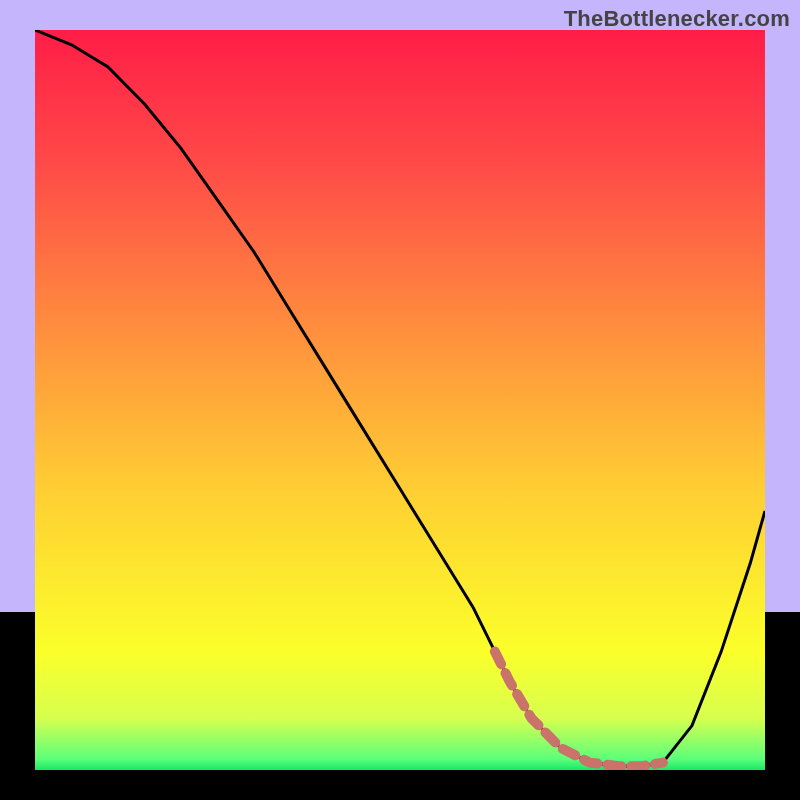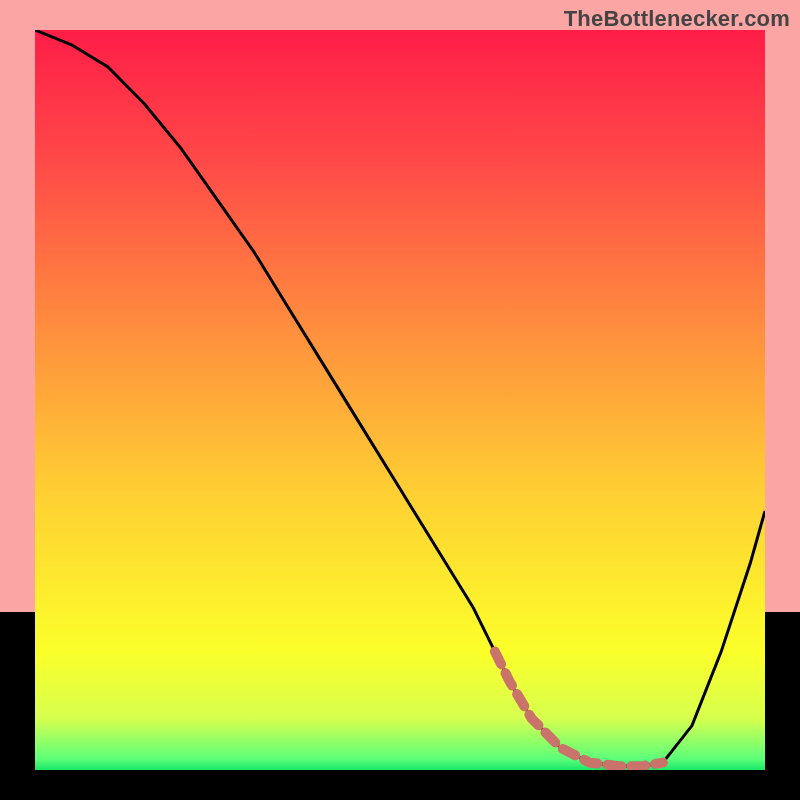--- a/index.html
+++ b/index.html
@@ -8,21 +8,21 @@
     background: #000;
     width: 800px;
     height: 800px;
     position: relative;
     font-family: Arial, sans-serif;
   }
   .container {
     width: 800px;
     height: 612px;
     position: relative;
-    background: #fca5a5;
+    background: #c4b5fd;
   }
   .watermark {
     position: absolute;
     top: 6px;
     right: 10px;
     color: #444;
     font-size: 22px;
     font-weight: bold;
     z-index: 10;
     letter-spacing: 0.2px;

